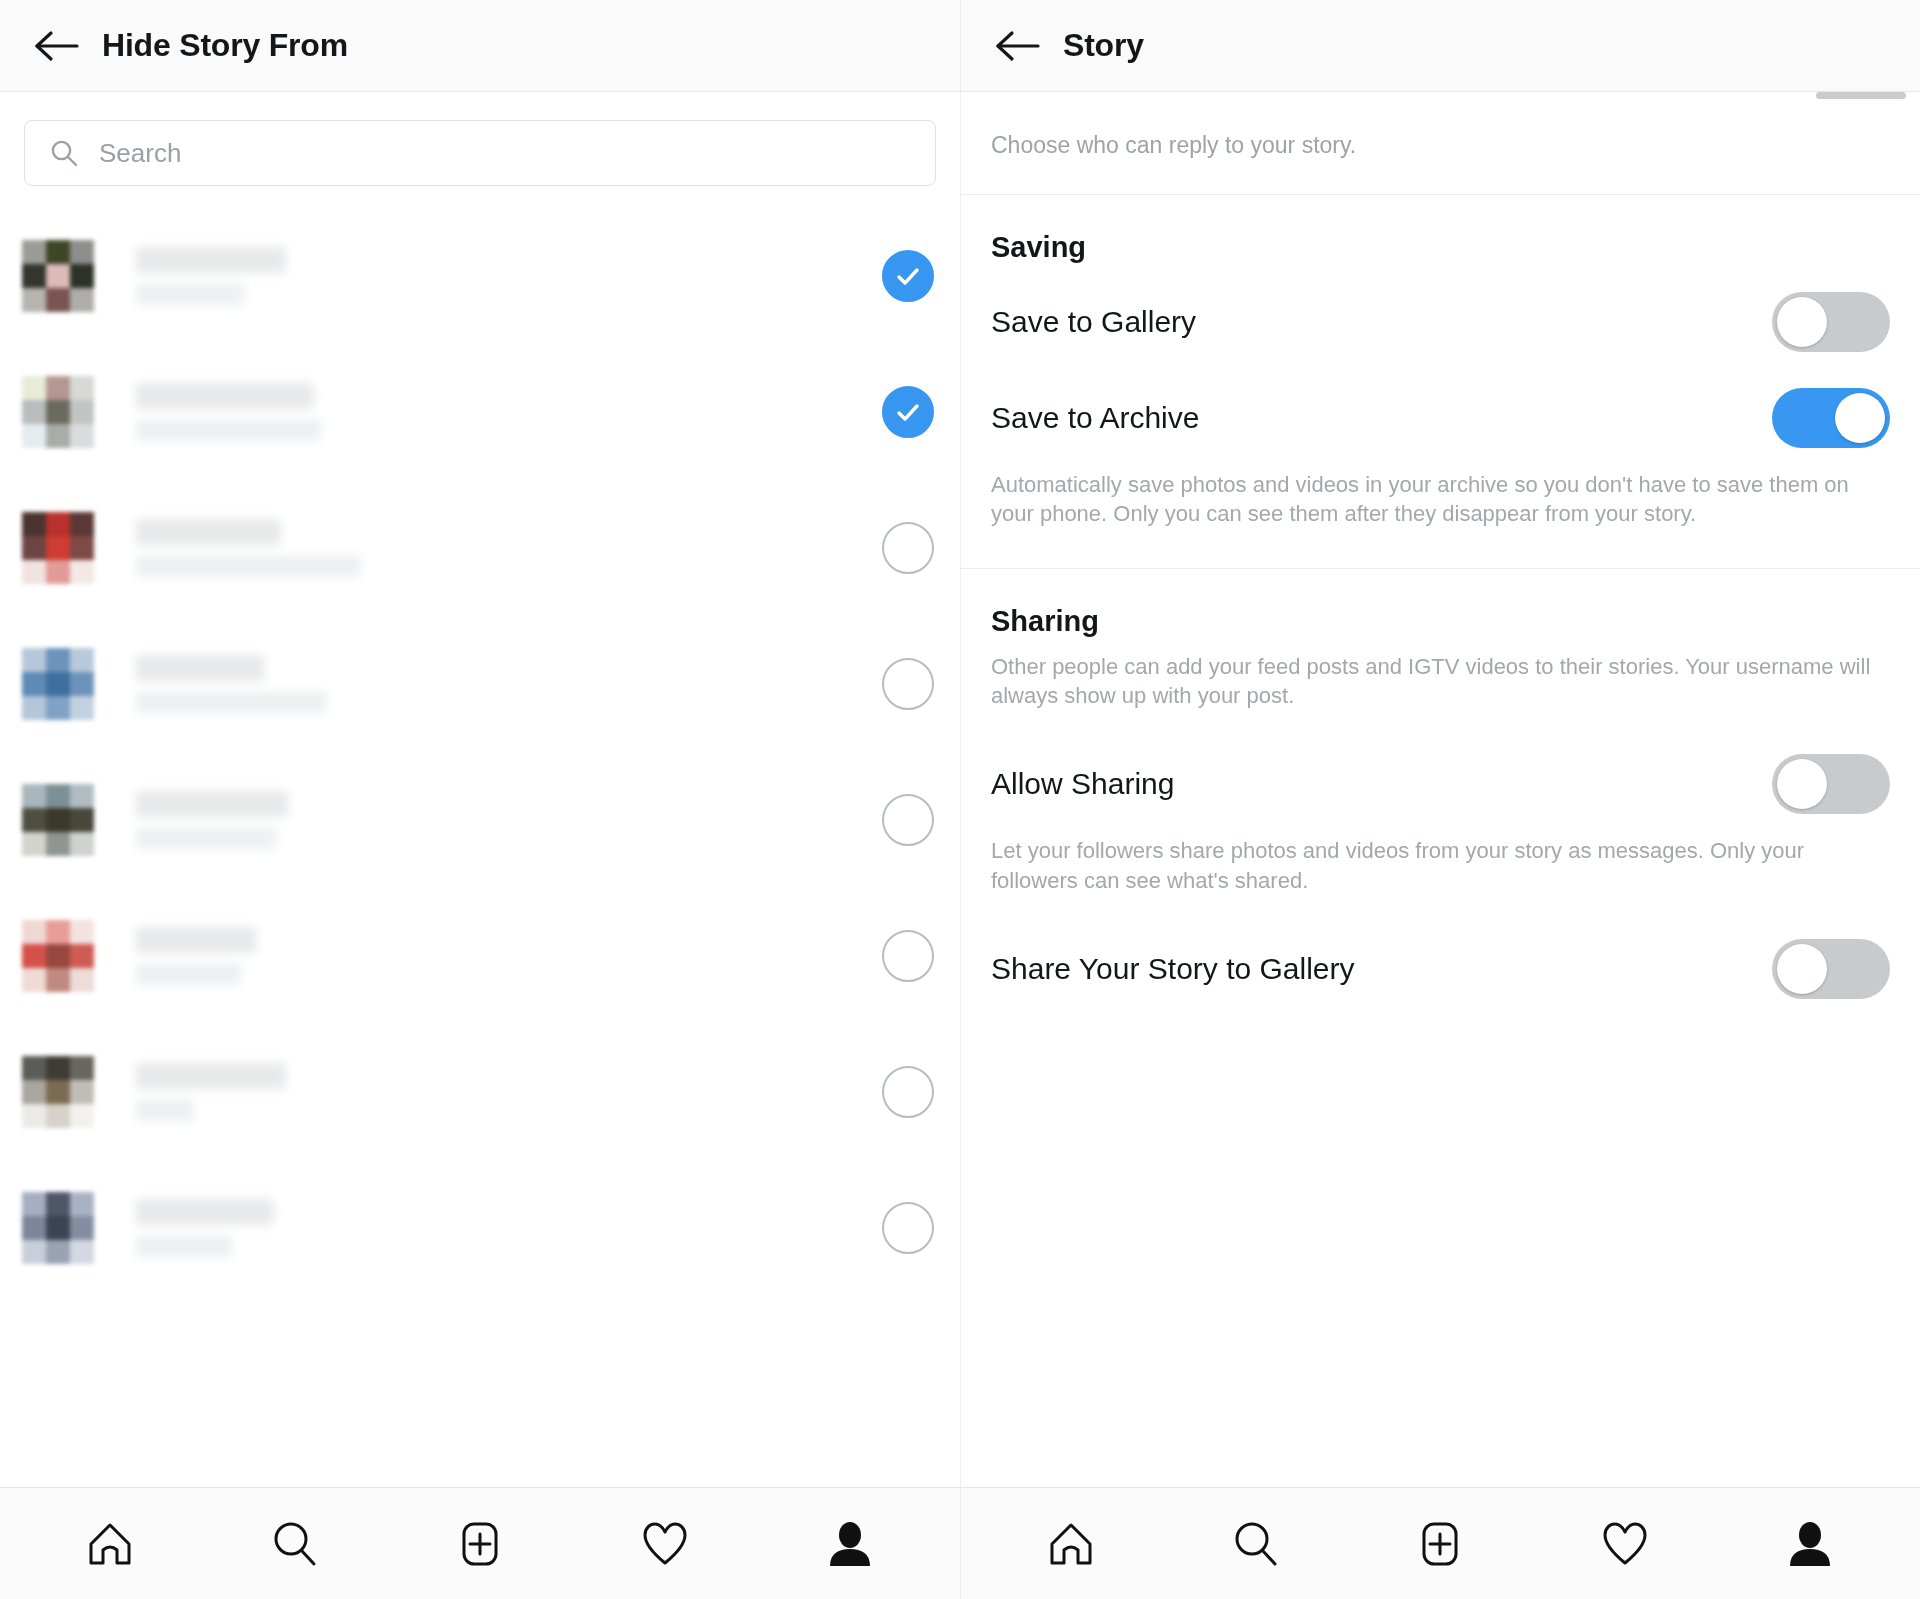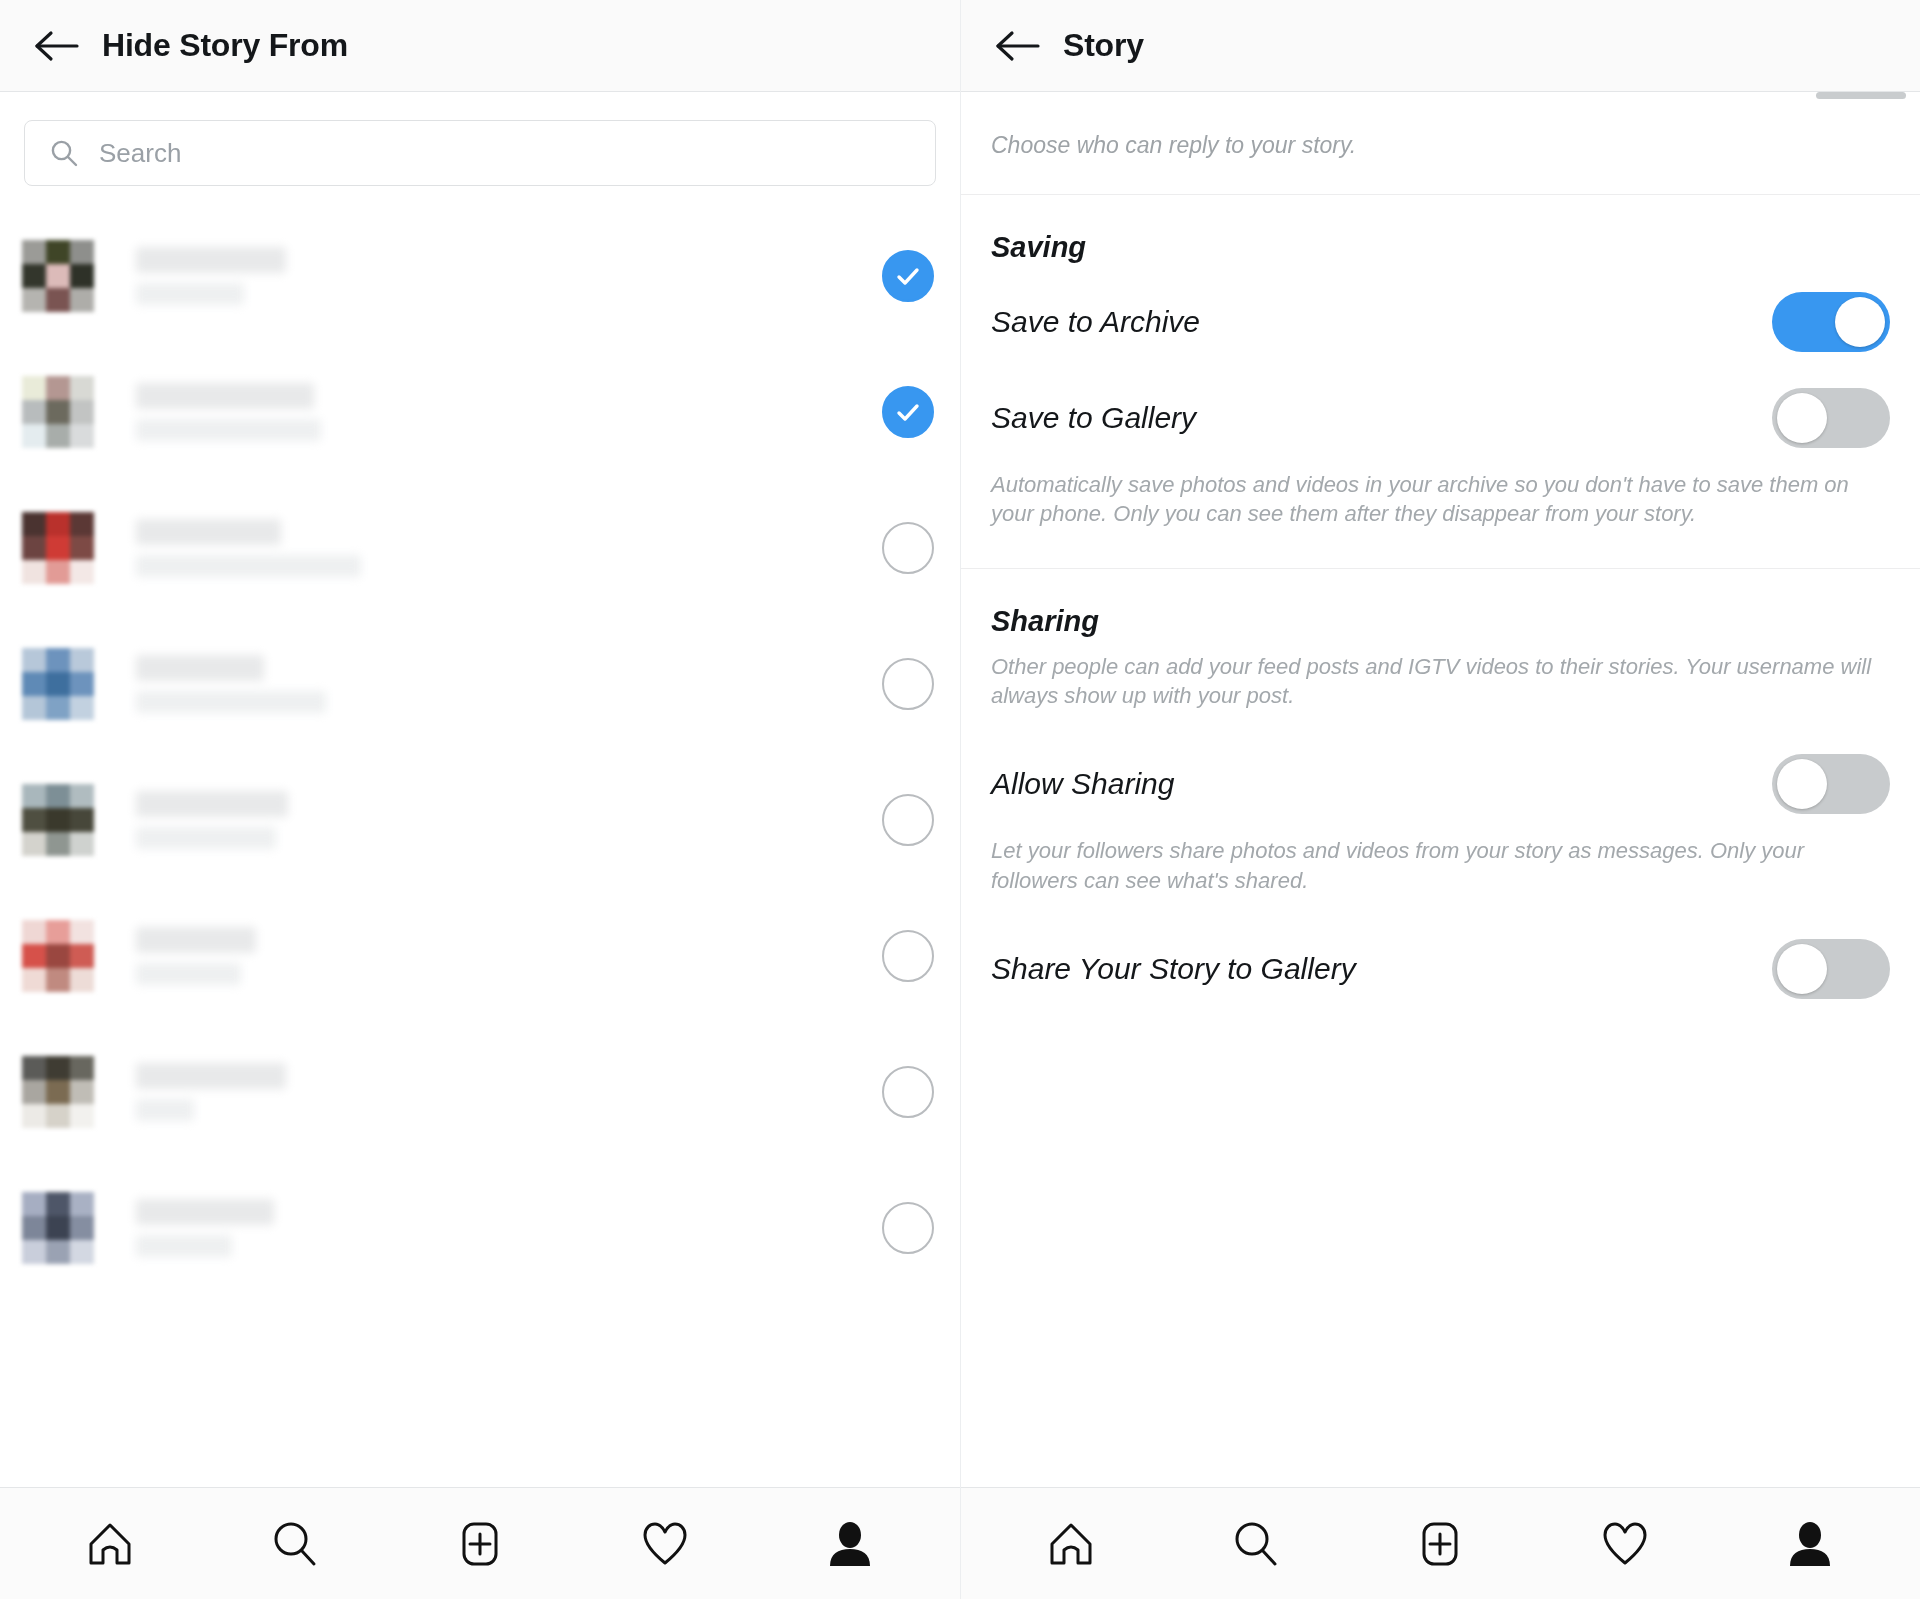--- a/index.html
+++ b/index.html
@@ -100,21 +100,20 @@
     cursor: pointer;
   }
   .cbox.off { border: 2px solid #b9bcbf; background: #fff; }
   .cbox.on  { background: #3897f0; border: 2px solid #3897f0; }
 
   
   .settings {
     flex: 1 1 auto;
     overflow: hidden;
     position: relative;
-    font-style: italic;
   }
   .scroll-nub {
     position: absolute; top: 0px; right: 14px;
     width: 90px; height: 7px; border-radius: 4px;
     background: #c9ccce;
   }
   .sec-note-top {
     padding: 38px 30px 34px 30px;
     border-bottom: 1px solid #ededee;
   }
@@ -418,28 +417,28 @@
     </div>
 
     <div class="settings">
       <div class="scroll-nub"></div>
       <div class="sec-note-top">
         <div class="sub-text">Choose who can reply to your story.</div>
       </div>
       <div id="settings-body">
           <div class="sec-head">Saving</div>
           <div class="opt-row">
+            <div class="opt-label">Save to Gallery</div>
+            <div class="toggle off">
+              <div class="knob"></div>
+            </div>
+          </div>
+          <div class="opt-row">
             <div class="opt-label">Save to Archive</div>
             <div class="toggle on">
-              <div class="knob"></div>
-            </div>
-          </div>
-          <div class="opt-row">
-            <div class="opt-label">Save to Gallery</div>
-            <div class="toggle off">
               <div class="knob"></div>
             </div>
           </div>
           <div class="desc">Automatically save photos and videos in your archive so you don't have to save them on your phone. Only you can see them after they disappear from your story.</div>
           <div class="divider"></div>
           <div class="sec-head">Sharing</div>
           <div class="desc">Other people can add your feed posts and IGTV videos to their stories. Your username will always show up with your post.</div>
           <div class="opt-row">
             <div class="opt-label">Allow Sharing</div>
             <div class="toggle off">

